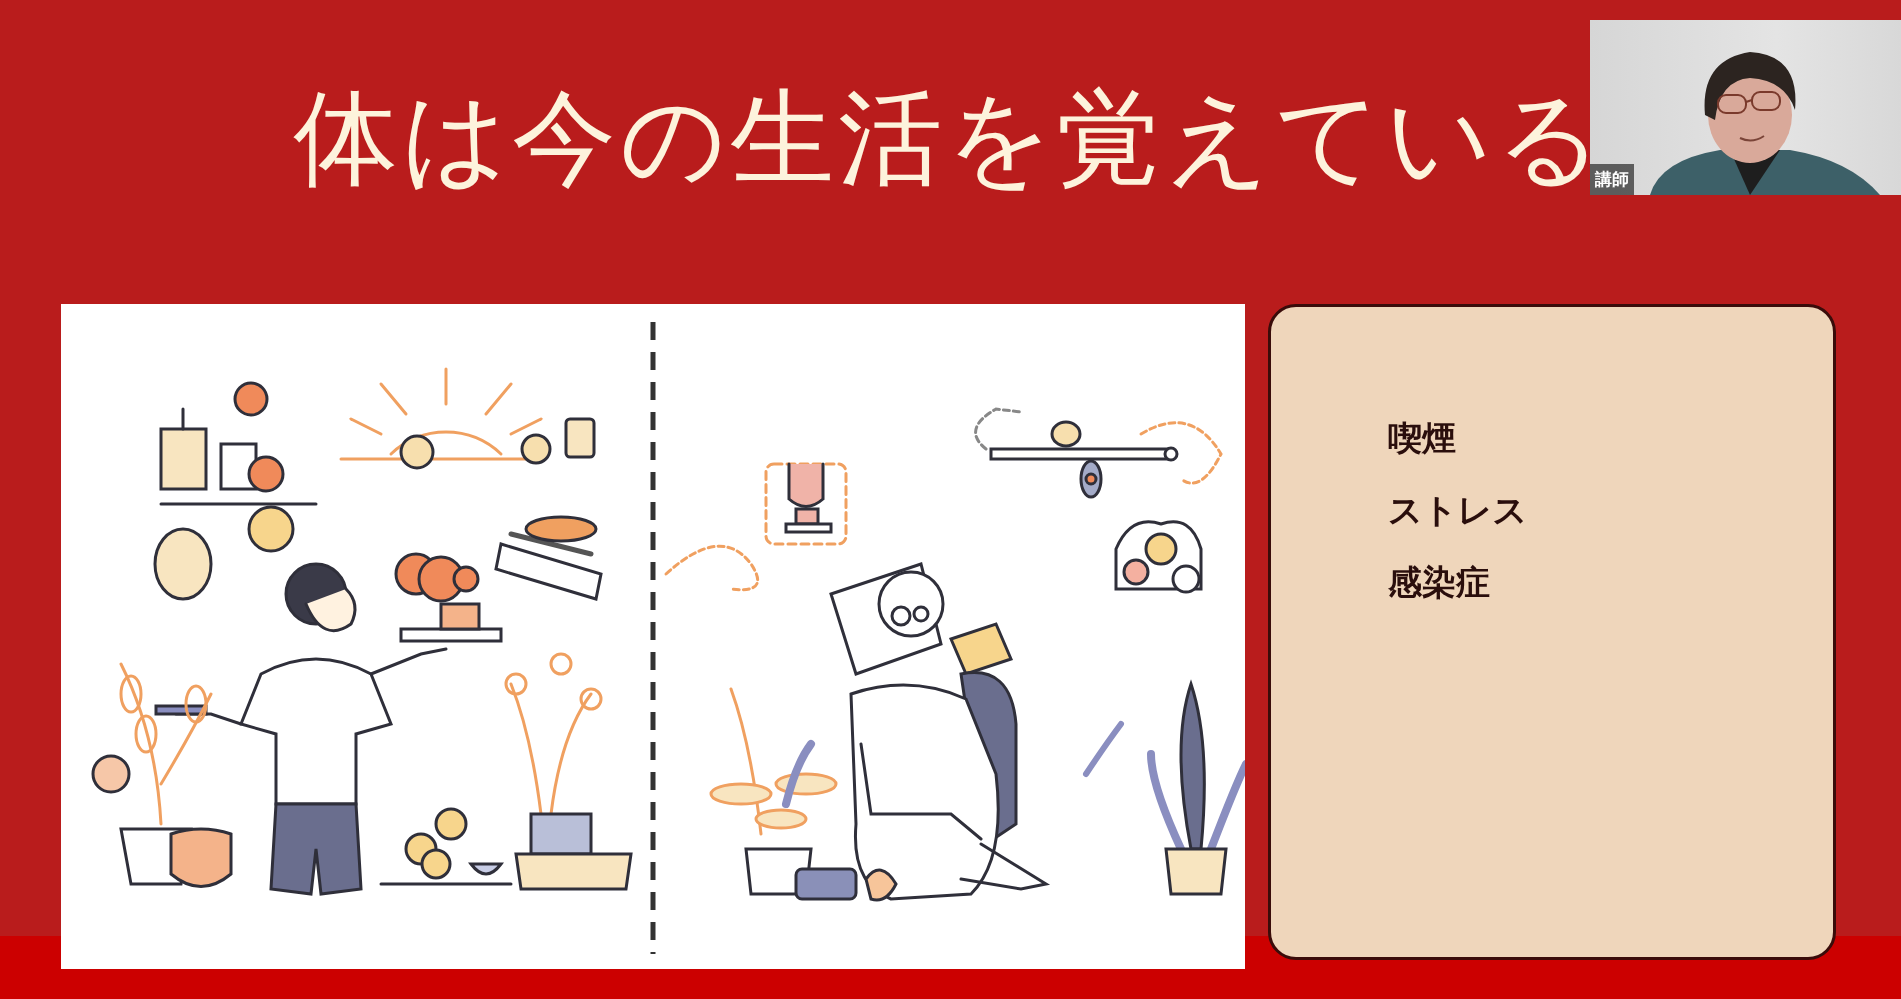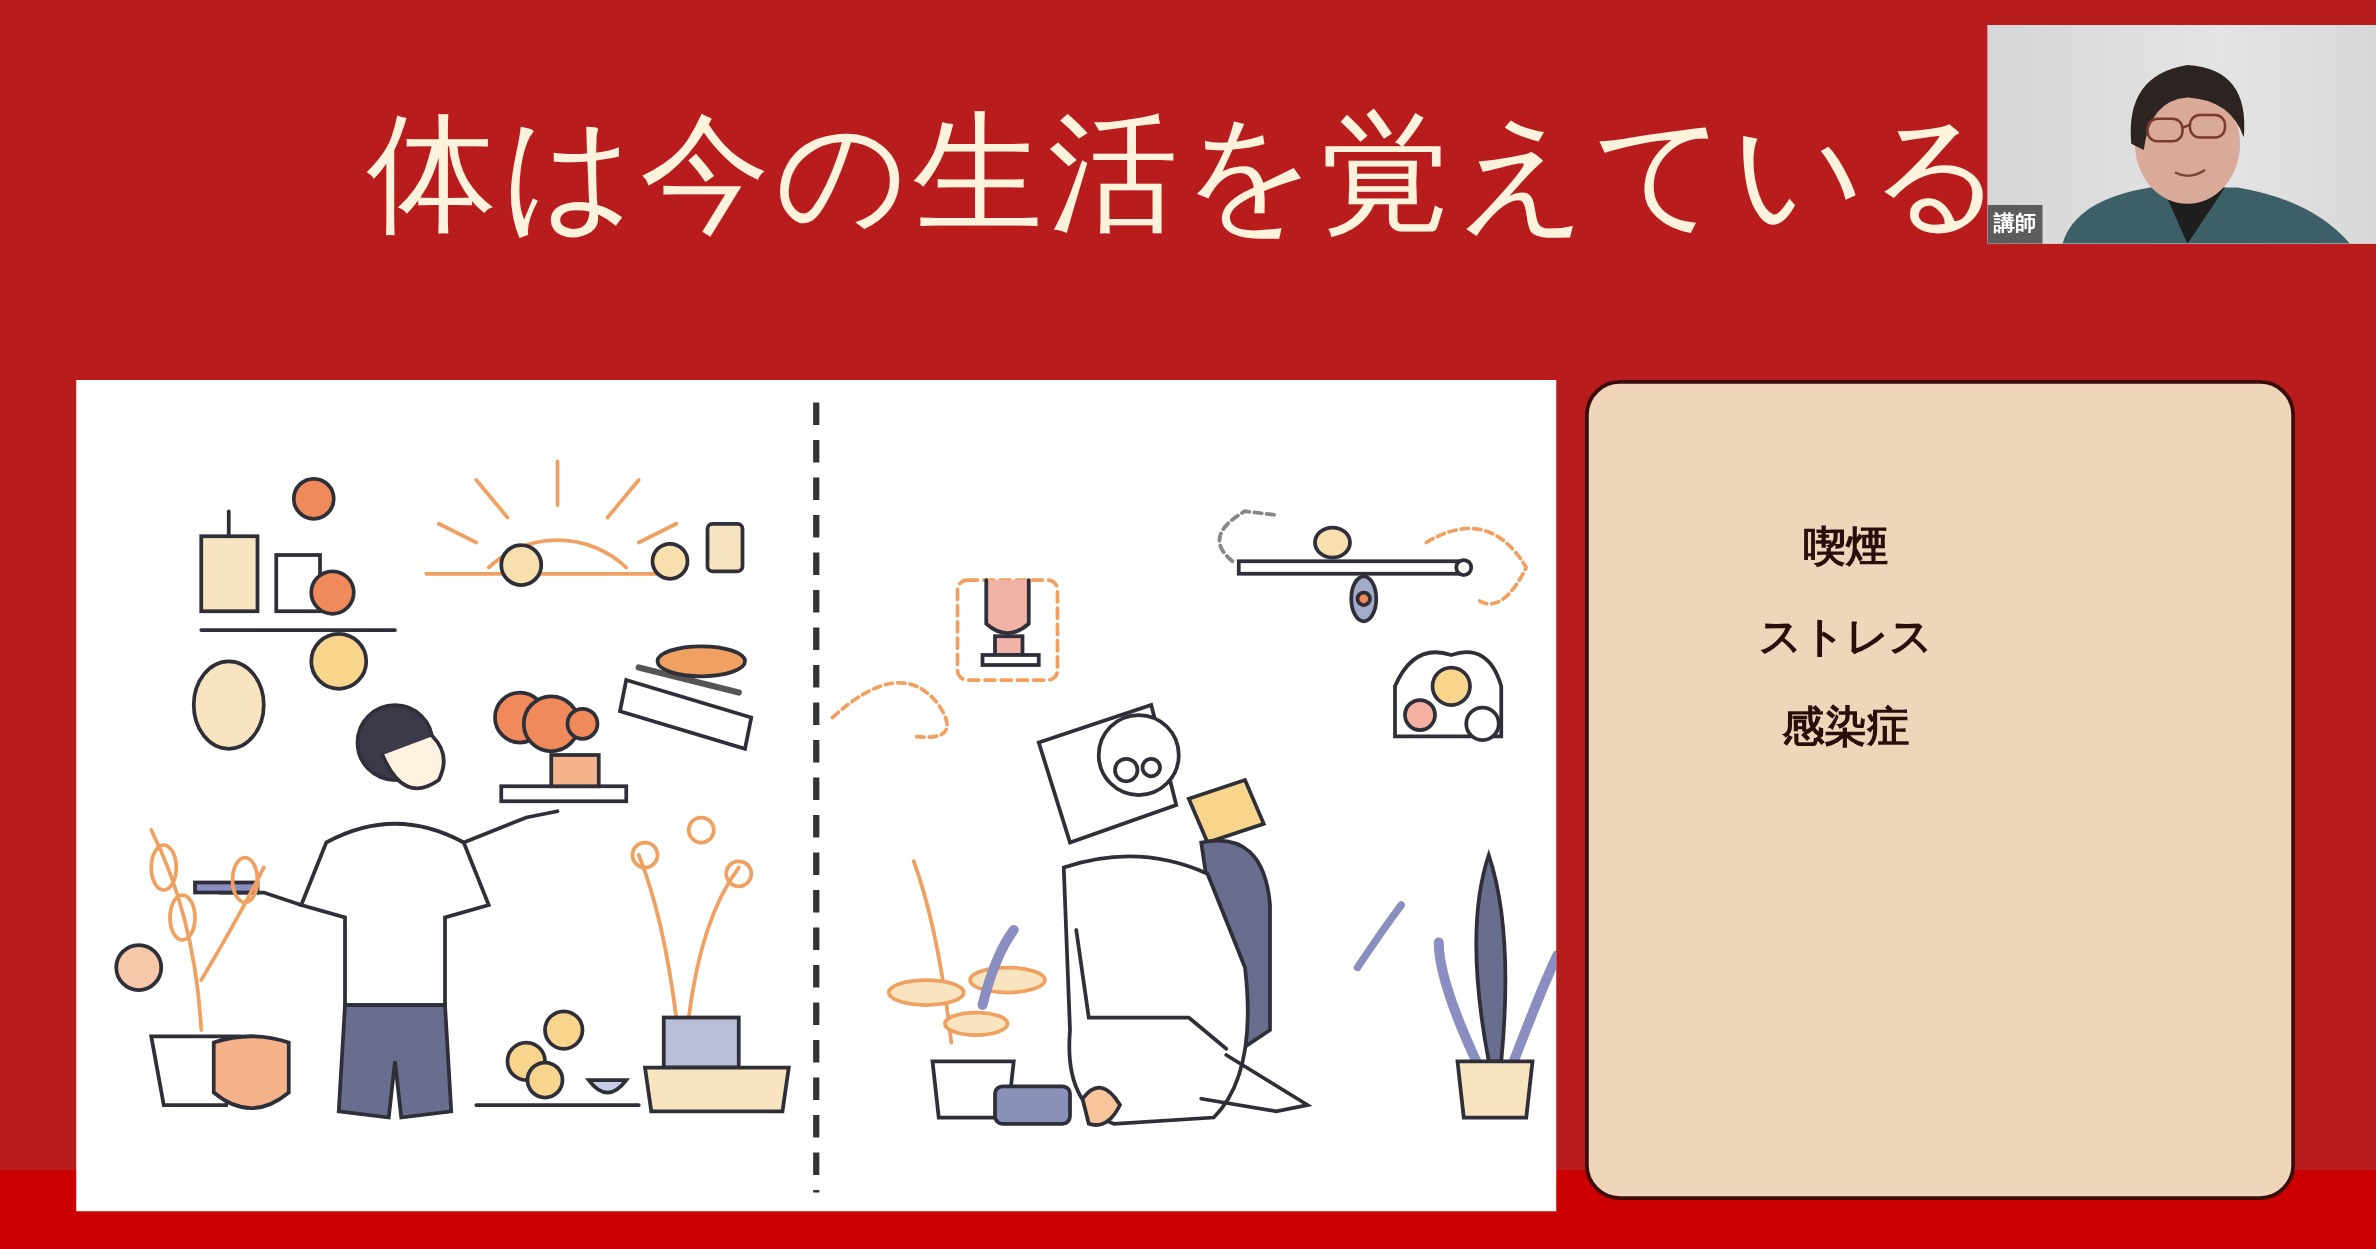--- a/index.html
+++ b/index.html
@@ -2,21 +2,21 @@
 <html><head>
 <meta charset="utf-8">
 <style>
   html,body{margin:0;padding:0;}
   body{width:1901px;height:999px;position:relative;overflow:hidden;background:#cc0000;font-family:"DejaVu Sans","Liberation Sans",sans-serif;}
   .slide{position:absolute;left:0;top:0;width:1901px;height:936px;background:#b91c1c;}
   .title{position:absolute;left:300px;top:70px;width:1300px;height:140px;display:flex;align-items:center;justify-content:center;color:#fdf3dc;font-size:104px;letter-spacing:4px;font-weight:normal;white-space:nowrap;}
   .image-panel{position:absolute;left:61px;top:304px;width:1184px;height:665px;background:#ffffff;overflow:hidden;}
   .image-panel svg{position:absolute;left:0;top:0;}
   .list-box{position:absolute;left:1268px;top:304px;width:568px;height:656px;background:#efd6bb;border:3px solid #3a0c0a;border-radius:28px;box-sizing:border-box;}
-  .list{position:absolute;left:136px;top:95px;margin:0;padding:0;list-style:none;text-align:center;}
+  .list{position:absolute;left:117px;top:95px;margin:0;padding:0;list-style:none;}
   .list li{font-size:34px;font-weight:bold;color:#2a0e0c;height:72px;line-height:72px;white-space:nowrap;}
   .webcam{position:absolute;left:1590px;top:0;width:311px;height:175px;background:#dcdcdc;overflow:hidden;margin-top:20px;}
   .webcam .wall{position:absolute;inset:0;background:linear-gradient(90deg,#d6d6d6,#e4e4e4 60%,#d8d8d8);}
   .name-tag{position:absolute;left:0;bottom:0;height:31px;padding:0 5px;background:rgba(70,70,70,0.85);color:#fff;font-size:17px;line-height:31px;font-weight:bold;}
 </style>
 </head>
 <body>
 
 <div class="slide">
 

